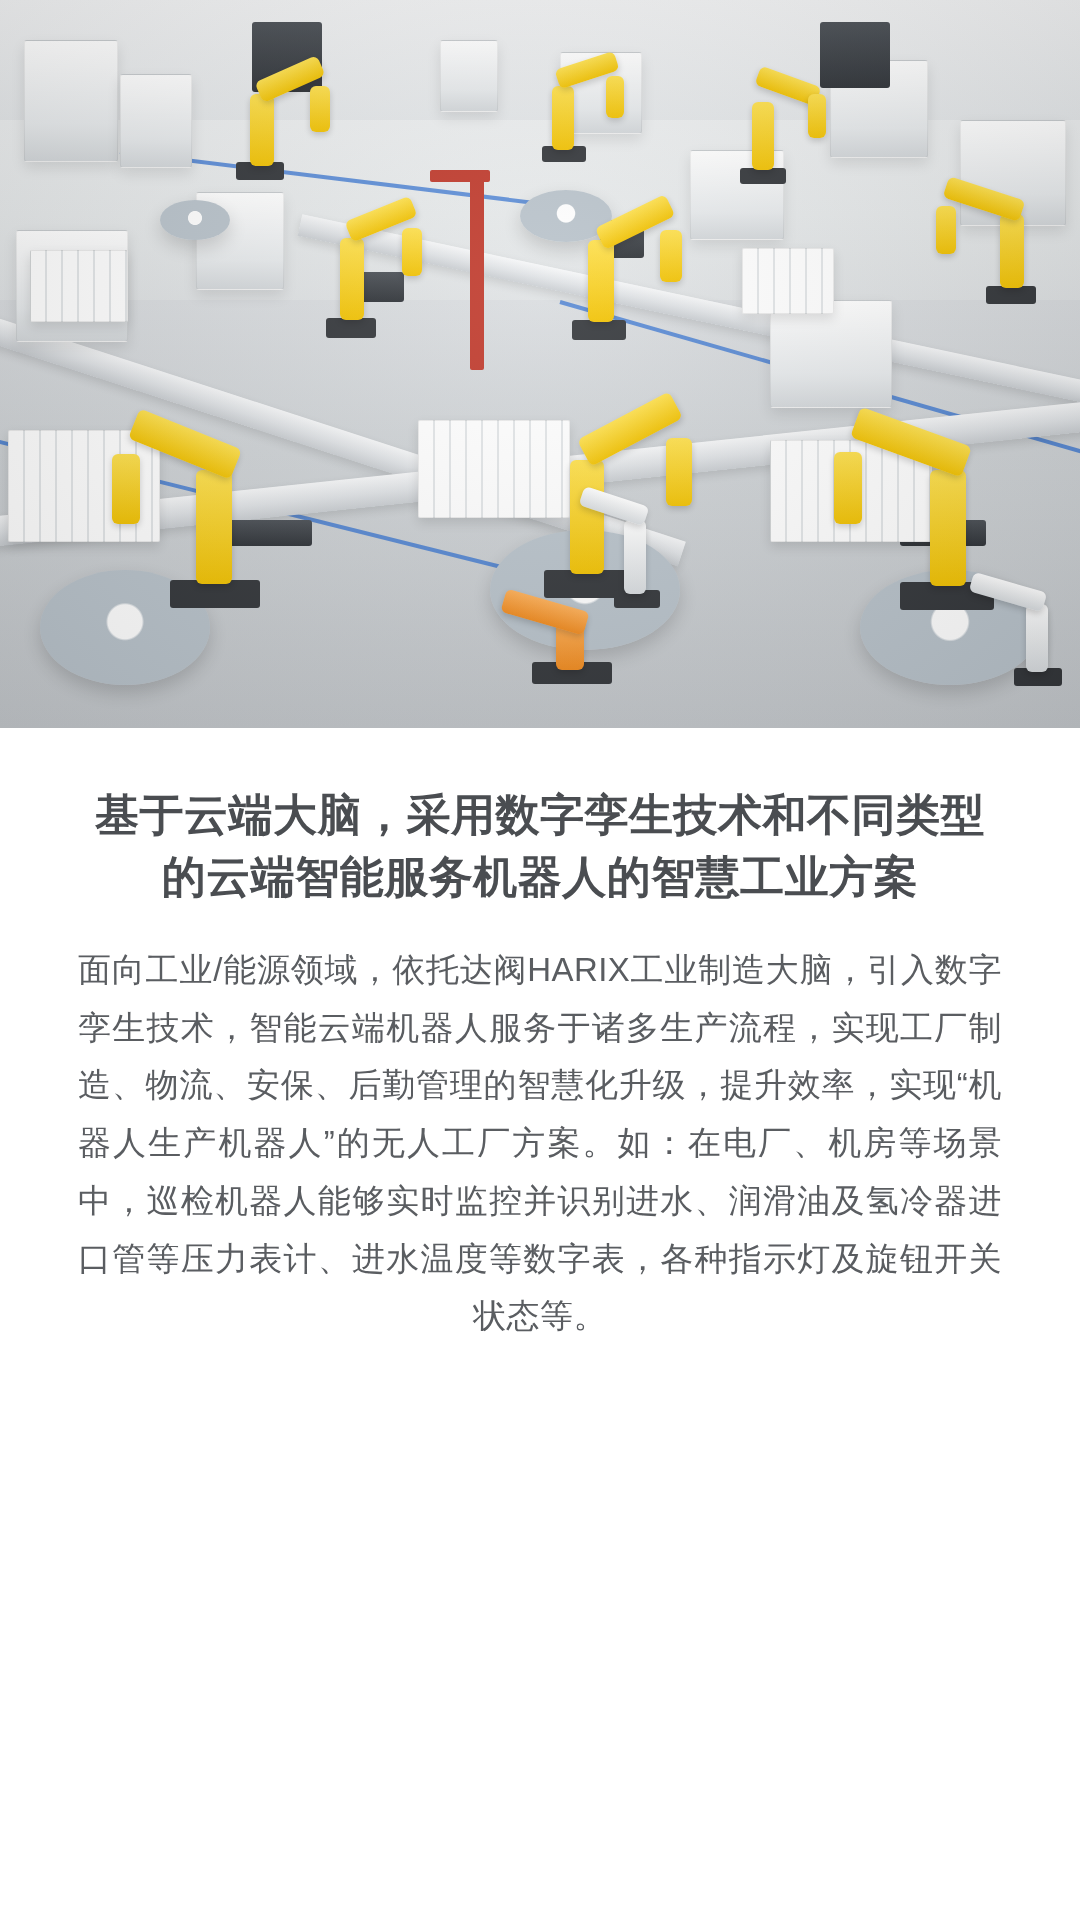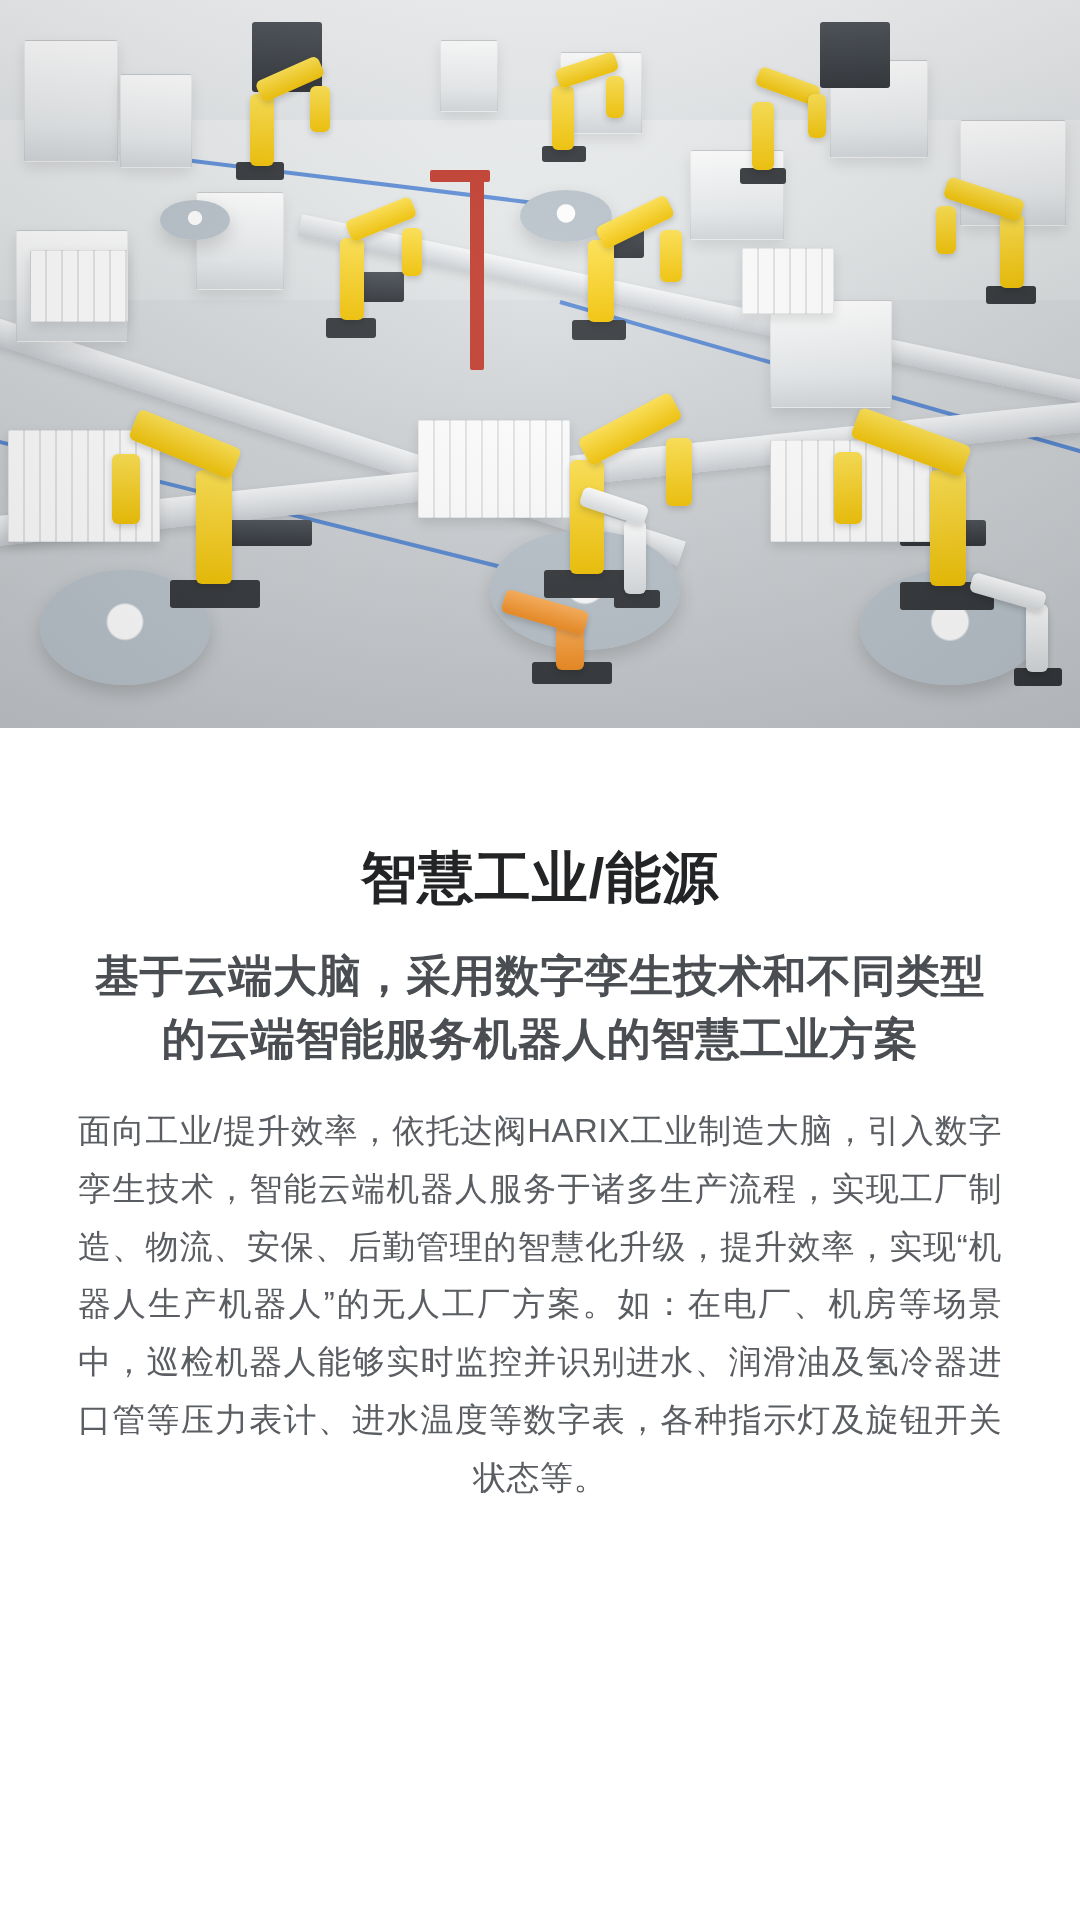--- a/index.html
+++ b/index.html
@@ -301,18 +301,17 @@
     <div class="robot" style="left:1026px; top:560px;">
       <div class="base" style="left:-12px; top:108px; width:48px; height:18px;"></div>
       <div class="seg" style="left:0px; top:44px; width:22px; height:68px; background:linear-gradient(180deg,#ffffff,#d8dcdf);"></div>
       <div class="seg" style="left:-56px; top:22px; width:76px; height:20px; background:linear-gradient(180deg,#ffffff,#d8dcdf); transform:rotate(16deg);"></div>
     </div>
 
     <div class="vignette"></div>
   </div>
 
   <div class="content">
-    <h1 class="title">智慧工业/能源</h1>
     <h2 class="subtitle">基于云端大脑，采用数字孪生技术和不同类型的云端智能服务机器人的智慧工业方案</h2>
-    <p class="body-text">面向工业/提升效率，依托达阀HARIX工业制造大脑，引入数字孪生技术，智能云端机器人服务于诸多生产流程，实现工厂制造、物流、安保、后勤管理的智慧化升级，提升效率，实现“机器人生产机器人”的无人工厂方案。如：在电厂、机房等场景中，巡检机器人能够实时监控并识别进水、润滑油及氢冷器进口管等压力表计、进水温度等数字表，各种指示灯及旋钮开关状态等。</p>
+    <p class="body-text">面向工业/能源领域，依托达阀HARIX工业制造大脑，引入数字孪生技术，智能云端机器人服务于诸多生产流程，实现工厂制造、物流、安保、后勤管理的智慧化升级，提升效率，实现“机器人生产机器人”的无人工厂方案。如：在电厂、机房等场景中，巡检机器人能够实时监控并识别进水、润滑油及氢冷器进口管等压力表计、进水温度等数字表，各种指示灯及旋钮开关状态等。</p>
   </div>
 
 </div>
 
 </body></html>

